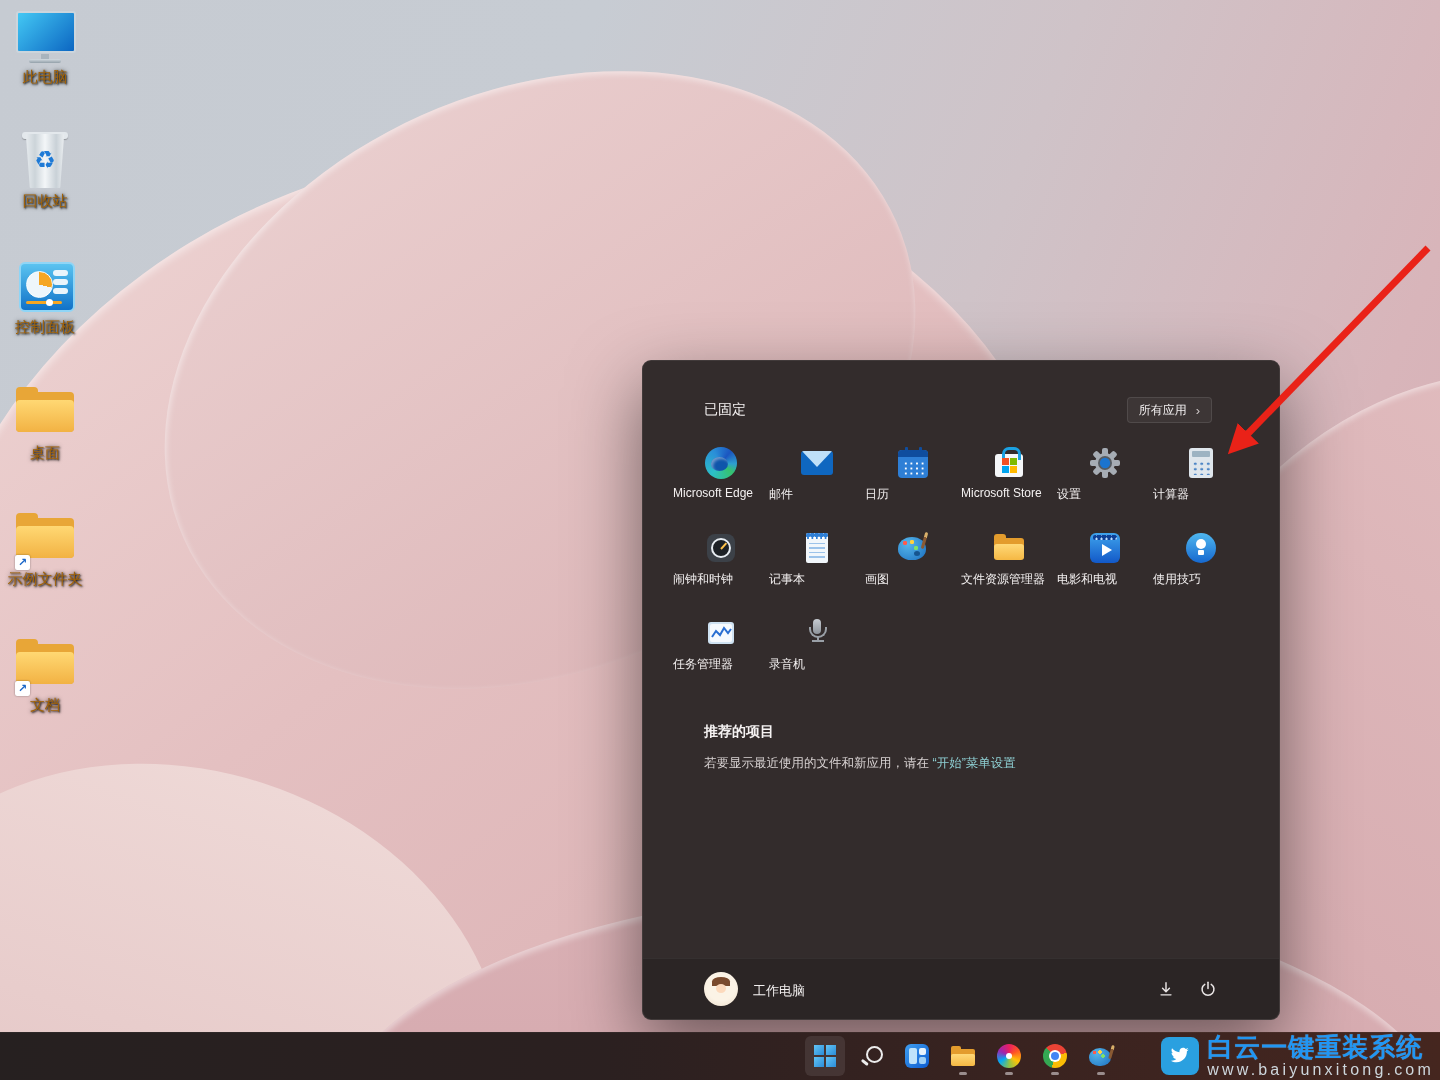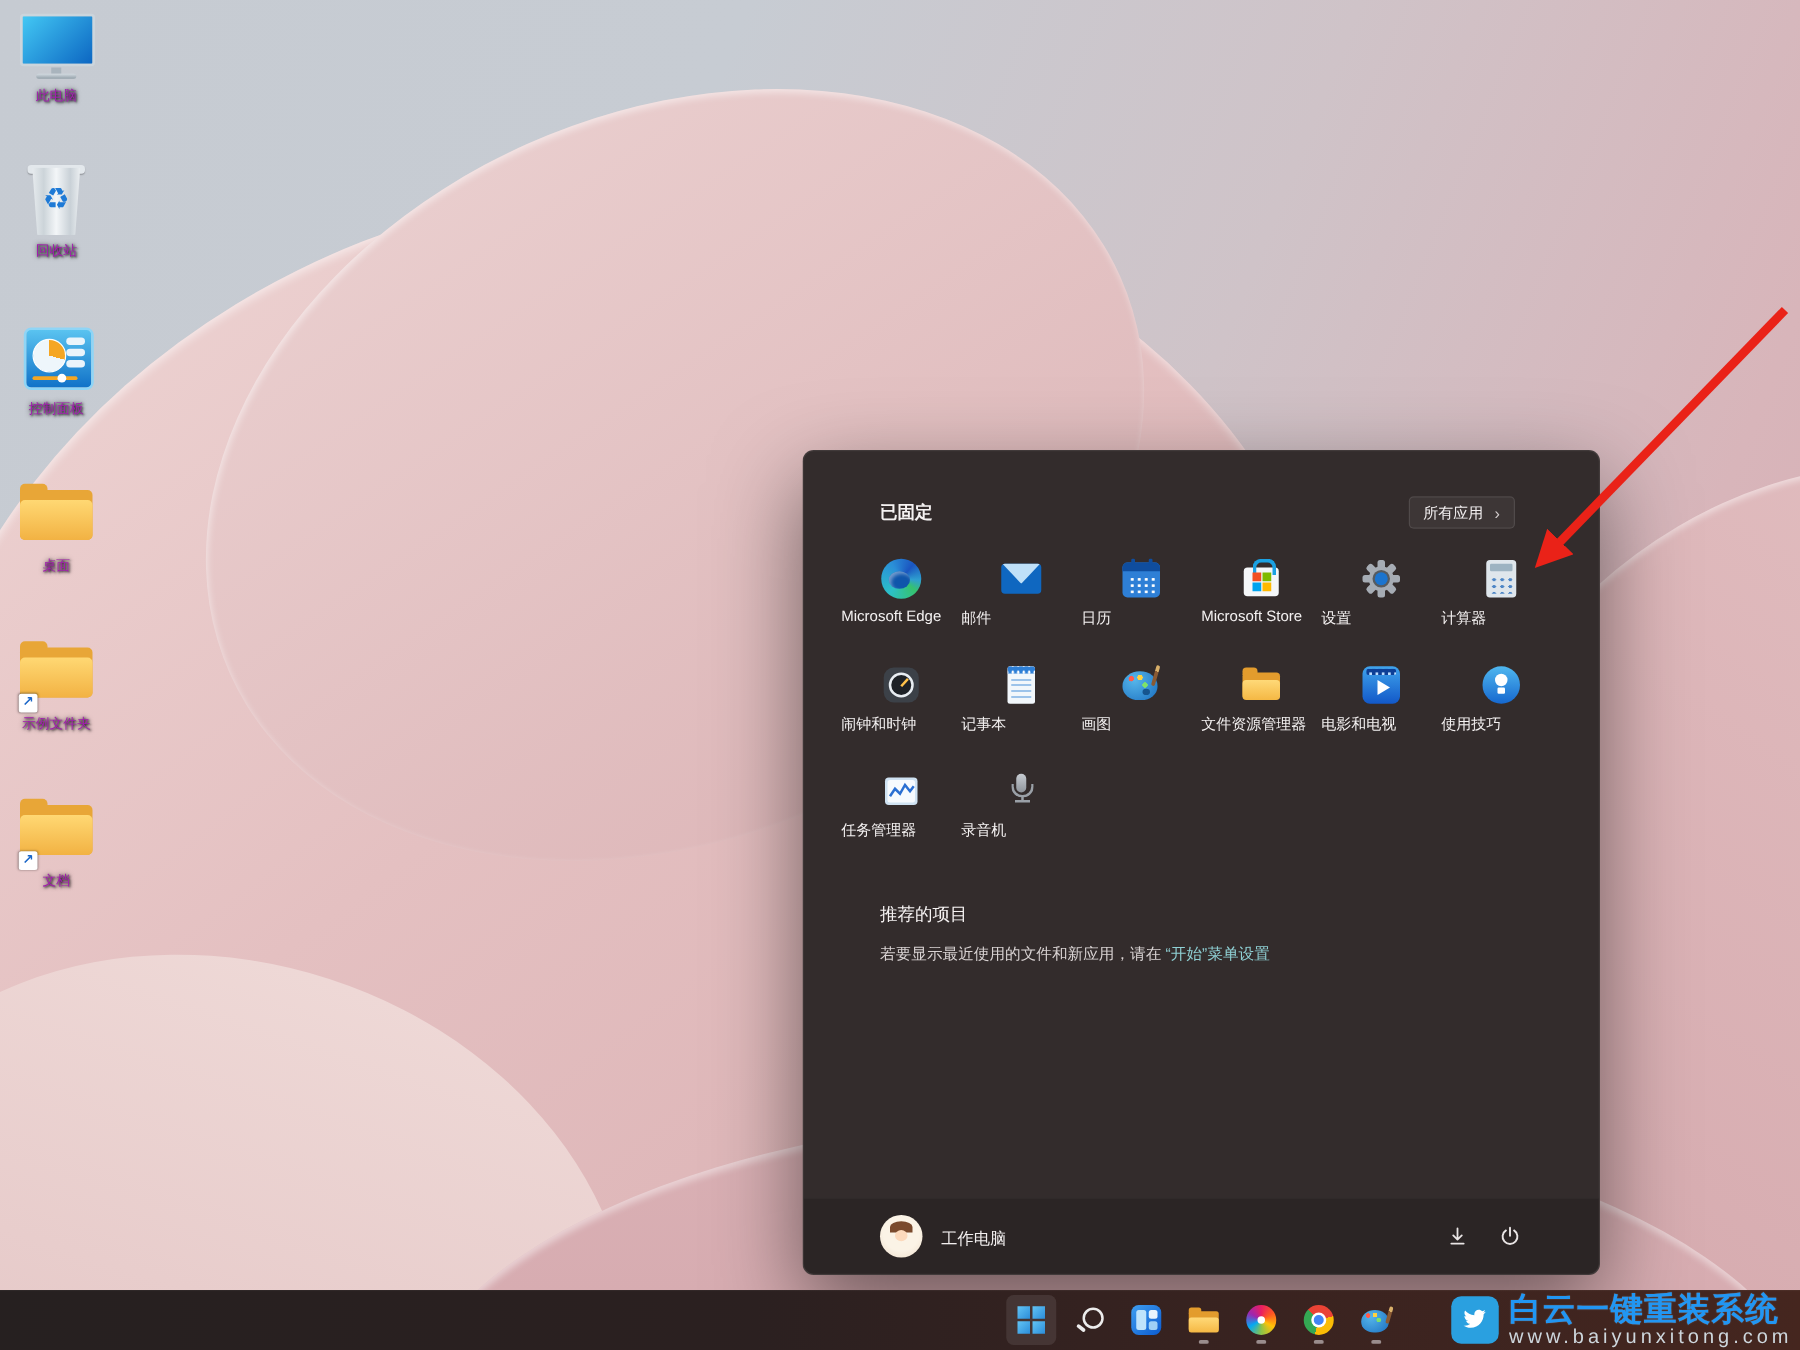--- a/index.html
+++ b/index.html
@@ -22,21 +22,21 @@
   .petal4{left:-150px;top:770px;width:660px;height:540px;transform:rotate(18deg);
     background:linear-gradient(180deg,#eed8d6 0%,#e2c2c2 100%);}
   .petal5{left:320px;top:890px;width:1140px;height:520px;
     background:linear-gradient(180deg,#dab1b5 0%,#cf9fa6 100%);
     box-shadow:inset 0 4px 6px rgba(255,255,255,.45);}
 
   
   .desktop-icons{position:absolute;left:2px;top:0;width:86px;z-index:5;}
   .dk-cell{position:absolute;left:0;width:86px;text-align:center;cursor:default;}
   .dk-art{position:relative;width:64px;height:60px;margin:0 auto;}
-  .dk-label{margin-top:2px;font-size:11px;color:#a21caf;line-height:14px;
+  .dk-label{margin-top:2px;font-size:15px;color:#a16207;line-height:14px;
     text-shadow:1px 1px 2px rgba(0,0,0,.95),0 0 4px rgba(0,0,0,.7);}
   
   .pc-screen{position:absolute;left:3px;top:3px;width:56px;height:38px;border-radius:3px;
     background:linear-gradient(135deg,#43c8f4 0%,#0c66c2 100%);border:2px solid #ccd5dc;}
   .pc-neck{position:absolute;left:28px;top:46px;width:8px;height:5px;background:#a9b4bd;}
   .pc-base{position:absolute;left:16px;top:51px;width:32px;height:4px;border-radius:2px;
     background:linear-gradient(180deg,#d3dbe1,#93a0a9);}
   
   .bin-body{position:absolute;left:12px;top:2px;width:40px;height:54px;border-radius:3px 3px 6px 6px;
     background:linear-gradient(90deg,#e9edf0 0%,#ccd4d9 25%,#f3f6f8 50%,#c9d1d7 78%,#eef1f3 100%);
@@ -59,21 +59,21 @@
   .fold-tab{position:absolute;left:3px;top:3px;width:22px;height:10px;border-radius:4px 4px 0 0;background:#e8a637;}
   .fold-front{position:absolute;left:3px;top:16px;width:58px;height:32px;border-radius:4px;
     background:linear-gradient(180deg,#ffd873 0%,#f2b243 100%);}
   .shortcut{position:absolute;left:2px;bottom:0;width:15px;height:15px;border-radius:2px;background:#fff;
     box-shadow:0 0 2px rgba(0,0,0,.45);font-size:11px;line-height:15px;font-weight:bold;color:#1a66c8;text-align:center;}
 
   
   .start-menu{position:absolute;left:642px;top:360px;width:636px;height:658px;z-index:20;
     background:#332c2c;border:1px solid rgba(255,255,255,.07);border-radius:9px;
     box-shadow:0 26px 70px rgba(0,0,0,.5);}
-  .pinned-title{position:absolute;left:61px;top:40px;font-size:14px;font-weight:bold;color:#f5f2f2;}
+  .pinned-title{position:absolute;left:61px;top:40px;font-size:14px;font-weight:normal;color:#f5f2f2;}
   .all-apps-btn{position:absolute;right:67px;top:36px;height:24px;display:flex;align-items:center;gap:9px;
     padding:0 11px;background:#3d3636;border:1px solid rgba(255,255,255,.1);border-radius:4px;
     font-size:12px;color:#f2eff0;cursor:pointer;}
   .all-apps-chev{font-size:13px;color:#cfc9c9;line-height:1;}
   .app-grid{position:absolute;left:30px;top:74px;width:576px;display:flex;flex-wrap:wrap;}
   .tile{width:96px;height:85px;text-align:left;cursor:pointer;}
   .appicon{width:34px;height:34px;margin:11px auto 0;position:relative;}
   .applabel{margin-top:6px;font-size:12px;color:#f4f1f1;white-space:nowrap;}
 
   
@@ -141,21 +141,21 @@
   .icon-tips .c::before{content:"";position:absolute;left:10px;top:6px;width:10px;height:10px;border-radius:50%;background:#fff;}
   .icon-tips .c::after{content:"";position:absolute;left:12px;top:17px;width:6px;height:5px;border-radius:1px;background:#fff;}
   .icon-task svg{position:absolute;left:3px;top:3px;}
   .icon-mic .m{position:absolute;left:13px;top:3px;width:8px;height:15px;border-radius:4px;
     background:linear-gradient(180deg,#c7ccd2,#8e949b);}
   .icon-mic .u{position:absolute;left:9px;top:11px;width:14px;height:9px;border:2px solid #9aa0a7;
     border-top:none;border-radius:0 0 9px 9px;}
   .icon-mic .u::after{content:"";position:absolute;left:6px;top:9px;width:2px;height:4px;background:#9aa0a7;}
   .icon-mic .u::before{content:"";position:absolute;left:1px;top:13px;width:12px;height:2px;background:#9aa0a7;}
 
-  .recommended-title{position:absolute;left:61px;top:362px;font-size:14px;font-weight:normal;color:#f5f2f2;}
+  .recommended-title{position:absolute;left:61px;top:362px;font-size:14px;font-weight:bold;color:#f5f2f2;}
   .hint{position:absolute;left:61px;top:394px;font-size:12.5px;color:#d8d2d2;}
   .hint a{color:#8fd0d4;cursor:pointer;}
 
   .menu-footer{position:absolute;left:0;right:0;bottom:0;height:60px;background:#2b2525;
     border-top:1px solid rgba(255,255,255,.05);border-radius:0 0 9px 9px;}
   .avatar{position:absolute;left:61px;top:13px;width:34px;height:34px;border-radius:50%;cursor:pointer;
     background:radial-gradient(circle at 50% 42%,#fbf3e6 55%,#eeddc9 100%);overflow:hidden;}
   .avatar::before{content:"";position:absolute;left:8px;top:5px;width:18px;height:9px;border-radius:50% 50% 0 0;background:#7a4a2d;}
   .avatar::after{content:"";position:absolute;left:12px;top:12px;width:10px;height:9px;border-radius:50%;background:#fcd9bc;}
   .user-name{position:absolute;left:110px;top:23px;font-size:13px;color:#f2efef;cursor:pointer;}

